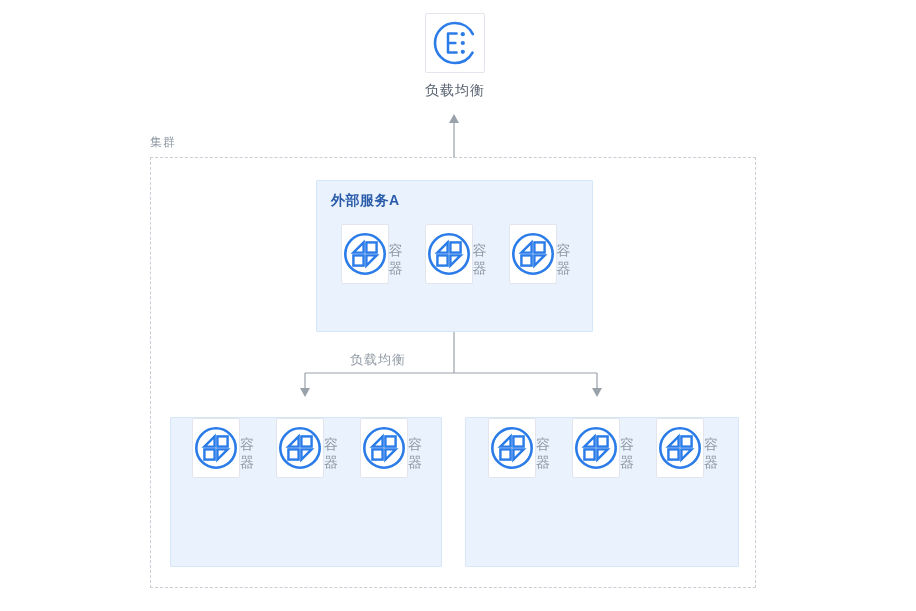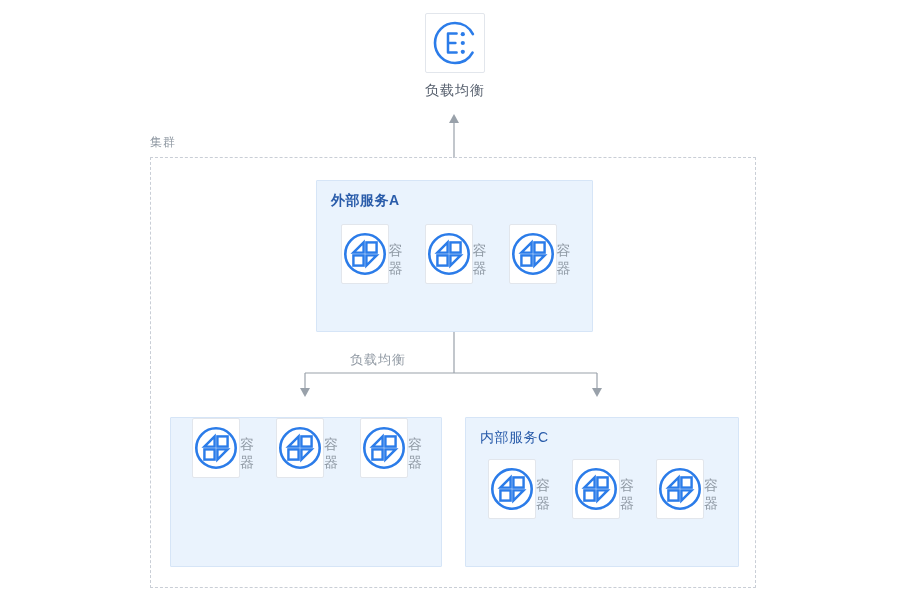--- a/index.html
+++ b/index.html
@@ -160,21 +160,20 @@
           <svg viewBox="0 0 46 46">
               <use href="#sym-container"></use>
             </svg>
         </div>
         <div class="cell-label">容器</div>
       </div>
     </div>
   </div>
 
   <div class="service-box" id="svcC">
-    <div class="svc-title">内部服务C</div>
     <div class="tile-row">
       <div class="cell">
         <div class="tile">
           <svg viewBox="0 0 46 46">
               <use href="#sym-container"></use>
             </svg>
         </div>
         <div class="cell-label">容器</div>
       </div>
       <div class="cell">

